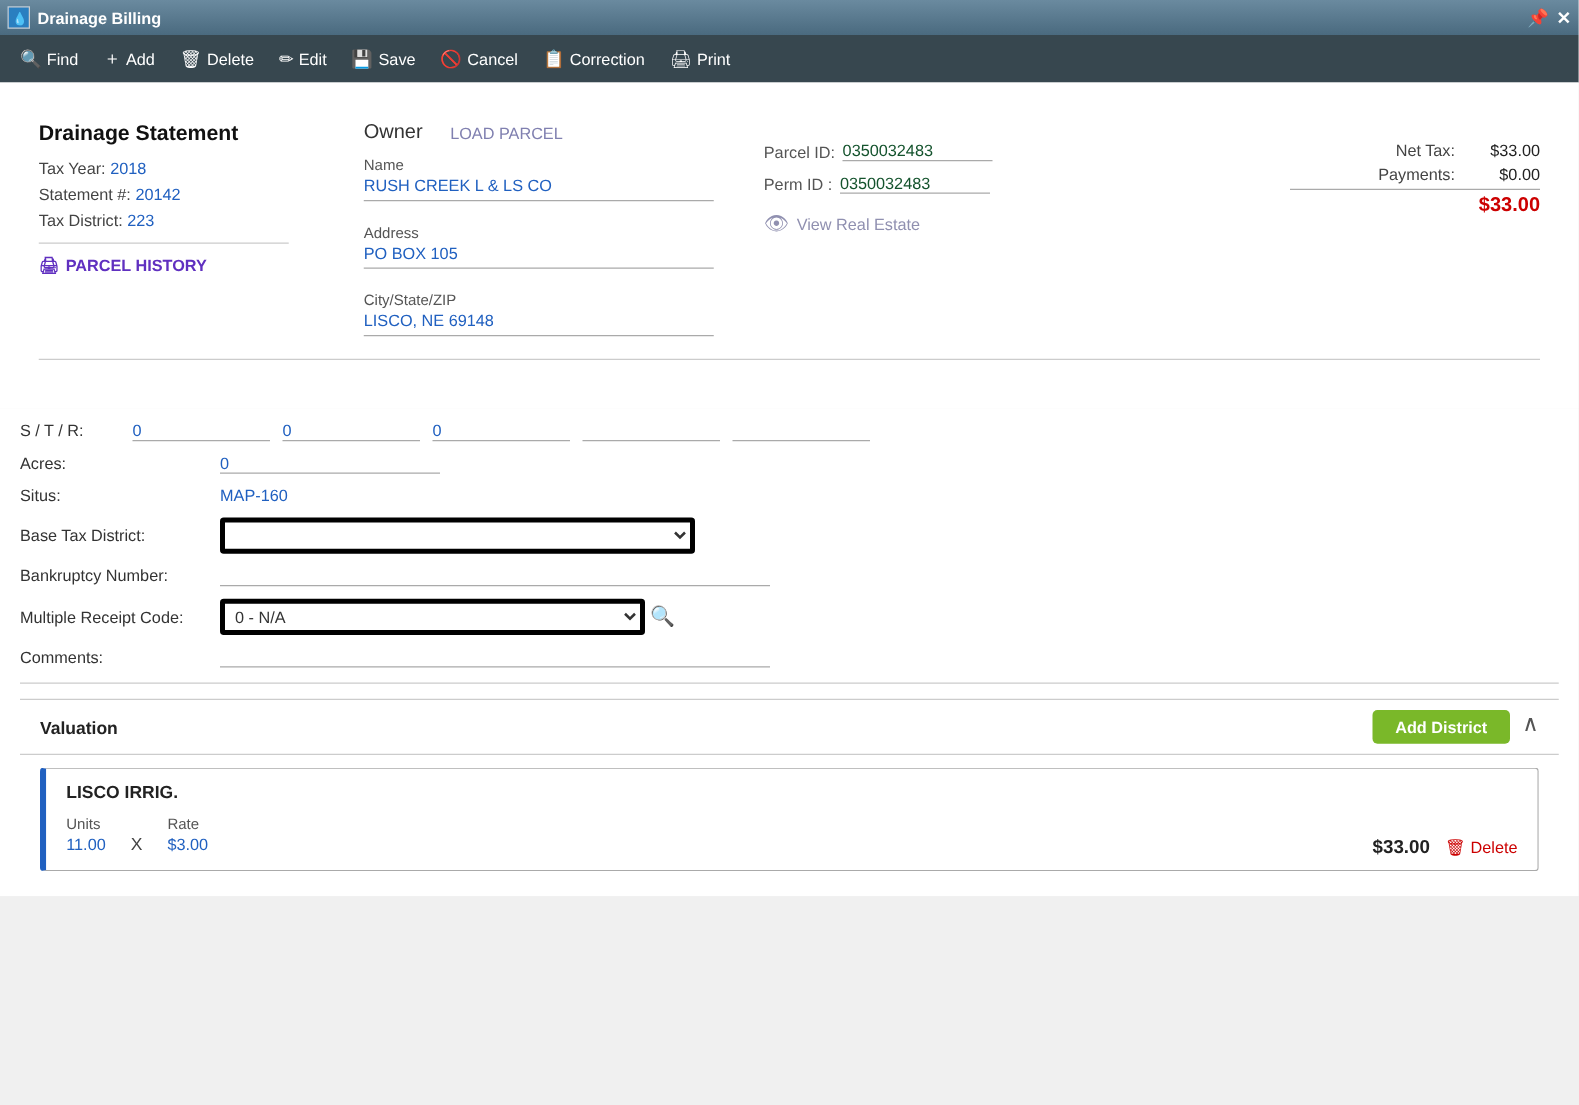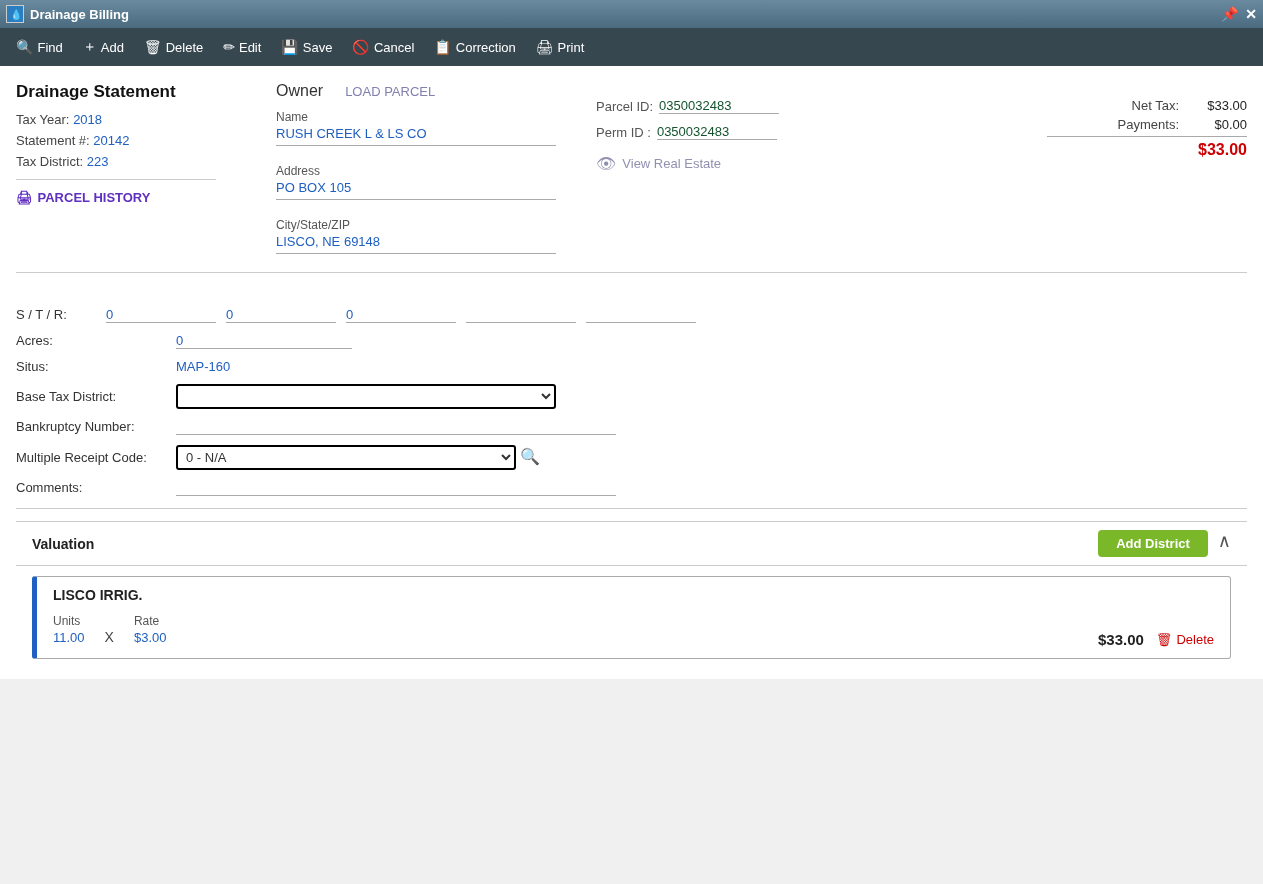--- a/index.html
+++ b/index.html
@@ -27,21 +27,21 @@
       display: flex; align-items: center; gap: 4px;
       color: white; font-size: 13px;
       background: none; border: none; cursor: pointer;
       padding: 4px 8px; border-radius: 3px;
     }
     .toolbar-btn .icon { font-size: 14px; }
 
     
     .main-content {
       background: white;
-      padding: 16px;
+      padding: 31px;
     }
 
     
     .top-section {
       display: flex; gap: 0; align-items: flex-start;
       padding-bottom: 10px;
     }
 
     
     .drainage-col {
@@ -108,21 +108,21 @@
 
     .str-row { display: flex; align-items: baseline; margin-bottom: 10px; gap: 10px; }
     .str-row label { min-width: 80px; color: #333; font-size: 13px; }
     .str-input {
       border: none; border-bottom: 1px solid #aaa;
       font-size: 13px; color: #2060c0; background: transparent;
       outline: none; width: 110px;
     }
 
     .select-field {
-      border: 2px solid #000000; border-radius: 3px;
+      border: 4px solid #000000; border-radius: 3px;
       font-size: 13px; padding: 2px 4px; background: white;
       min-width: 380px; color: #333;
     }
     .search-icon-btn { background: none; border: none; cursor: pointer; color: #6060c0; font-size: 16px; margin-left: 4px; }
 
     
     .valuation-section {
       background: white;
       margin-top: 10px;
     }

